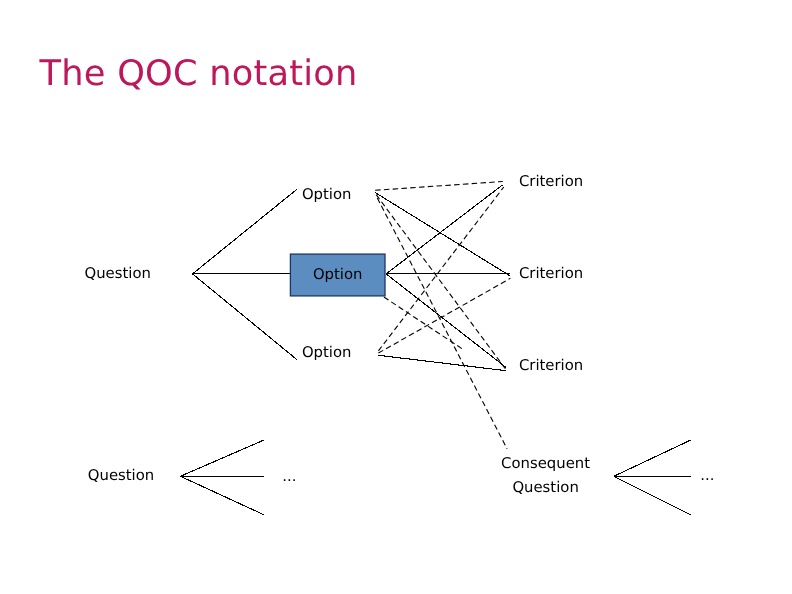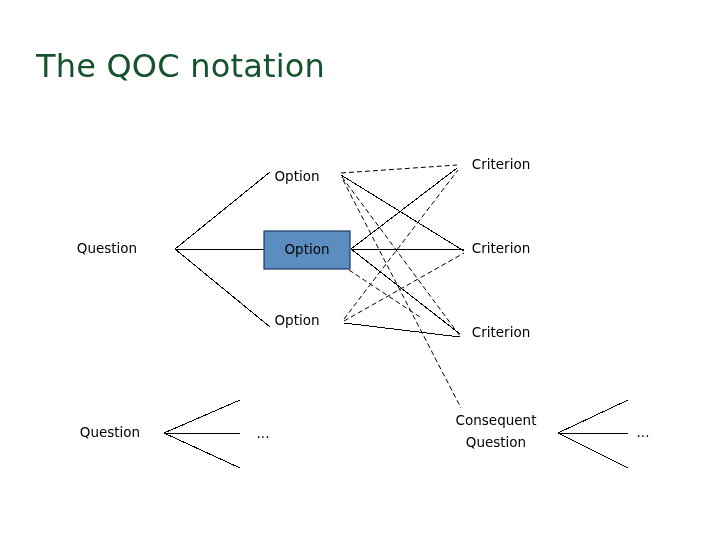--- a/index.html
+++ b/index.html
@@ -22,21 +22,21 @@
     background: #ffffff;
   }
   #slide-title {
     position: absolute;
     left: 36px;
     top: 47px;
     font-family: "DejaVu Sans", sans-serif;
     font-size: 32px;
     font-weight: 400;
     letter-spacing: 0.2px;
-    color: #14532d;
+    color: #be185d;
     white-space: nowrap;
   }
   #diagram {
     position: absolute;
     left: 0;
     top: 0;
     width: 720px;
     height: 540px;
   }
   .node-label {

